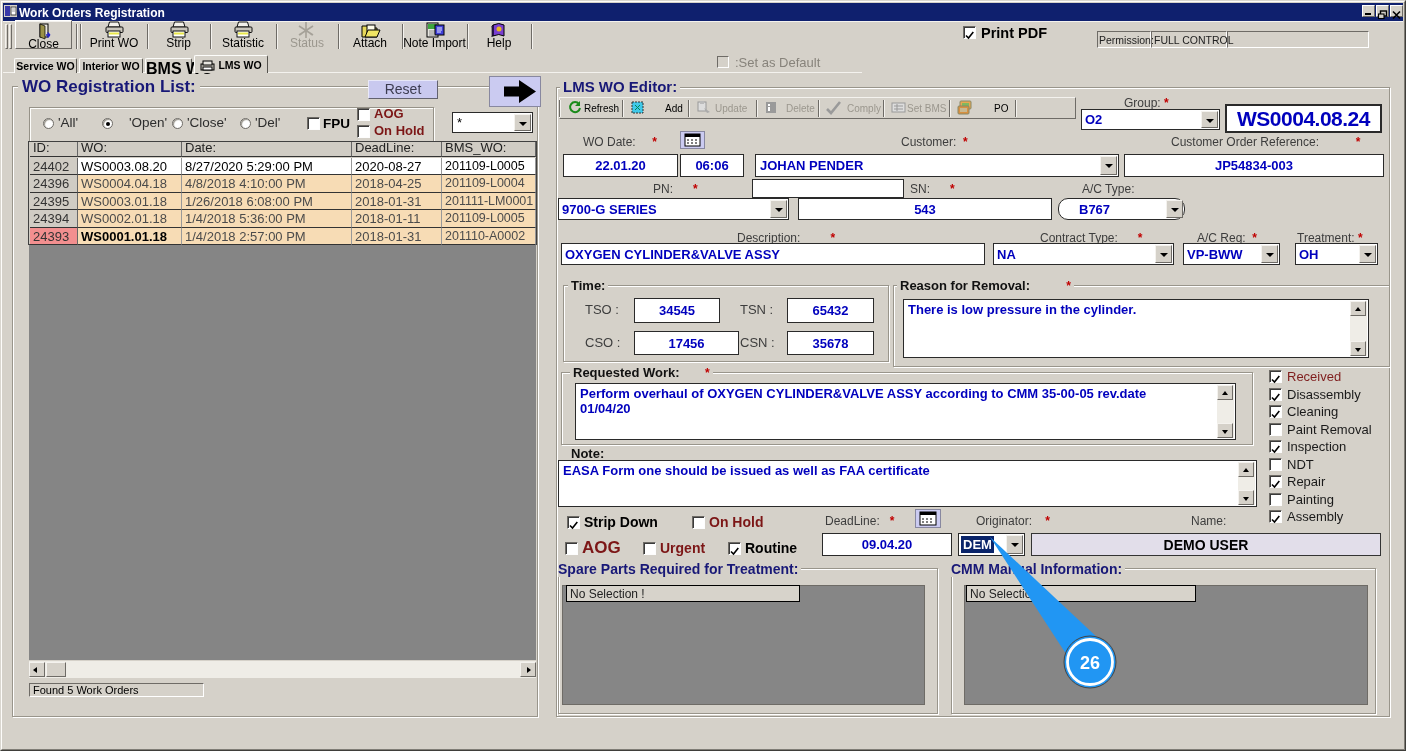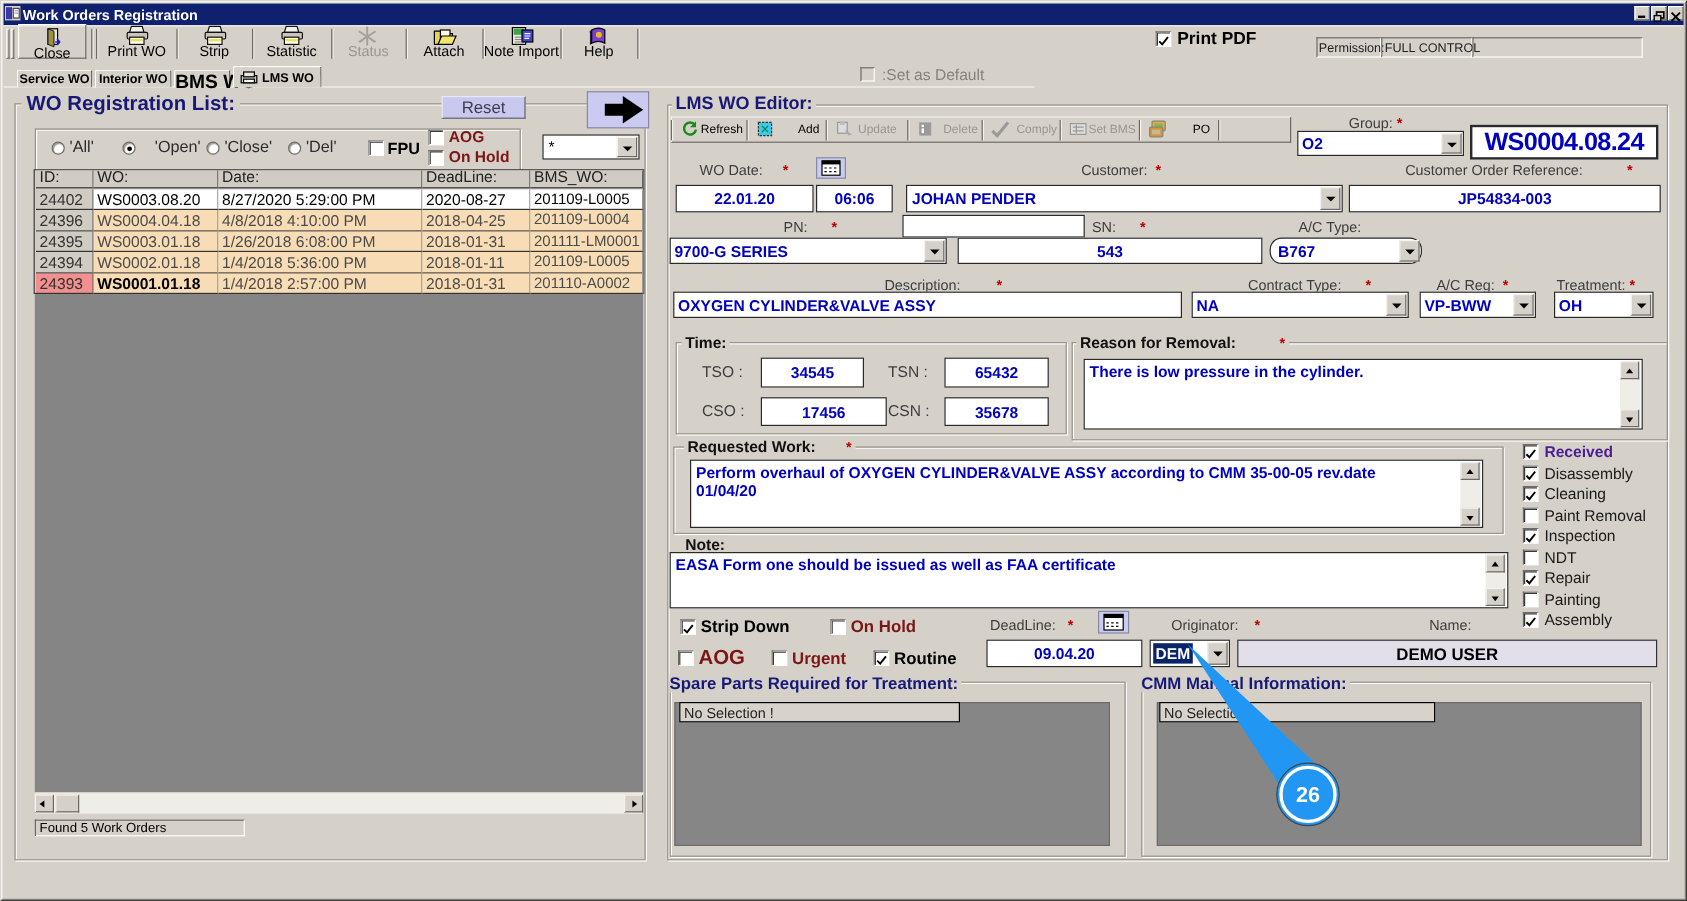--- a/index.html
+++ b/index.html
@@ -312,21 +312,21 @@
 <div class="abs tb" style="left:755px;top:154px;width:364px;height:23px;padding-left:4px;">JOHAN PENDER<div class="dd"></div></div>
 <div class="abs lbl" style="left:1171px;top:135px;">Customer Order Reference: &nbsp;&nbsp;&nbsp;&nbsp;&nbsp;&nbsp;&nbsp;&nbsp;&nbsp;&nbsp;<span class="ast">*</span></div>
 <div class="abs tb ctr" style="left:1124px;top:154px;width:260px;height:23px;">JP54834-003</div>
 
 <div class="abs lbl" style="left:653px;top:182px;">PN: &nbsp;&nbsp;&nbsp;&nbsp;&nbsp;<span class="ast">*</span></div>
 <div class="abs tb" style="left:752px;top:179px;width:152px;height:19px;"></div>
 <div class="abs lbl" style="left:910px;top:182px;">SN: &nbsp;&nbsp;&nbsp;&nbsp;&nbsp;<span class="ast">*</span></div>
 <div class="abs lbl" style="left:1082px;top:182px;">A/C Type:</div>
 <div class="abs tb" style="left:558px;top:198px;width:231px;height:22px;padding-left:3px;">9700-G SERIES<div class="dd"></div></div>
 <div class="abs tb ctr" style="left:798px;top:198px;width:254px;height:22px;">543</div>
-<div class="abs tb" style="left:1058px;top:198px;width:127px;height:22px;padding-left:6px;border-radius:10px;">B767<div class="dd"></div></div>
+<div class="abs tb" style="left:1058px;top:198px;width:127px;height:22px;padding-left:20px;border-radius:10px;">B767<div class="dd"></div></div>
 
 <div class="abs lbl" style="left:737px;top:231px;">Description: &nbsp;&nbsp;&nbsp;&nbsp;&nbsp;&nbsp;&nbsp;&nbsp;<span class="ast">*</span></div>
 <div class="abs lbl" style="left:1040px;top:231px;">Contract Type: &nbsp;&nbsp;&nbsp;&nbsp;&nbsp;<span class="ast">*</span></div>
 <div class="abs lbl" style="left:1197px;top:231px;">A/C Reg: &nbsp;<span class="ast">*</span></div>
 <div class="abs lbl" style="left:1297px;top:231px;">Treatment: <span class="ast">*</span></div>
 <div class="abs tb" style="left:561px;top:243px;width:424px;height:22px;padding-left:3px;">OXYGEN CYLINDER&amp;VALVE ASSY</div>
 <div class="abs tb" style="left:993px;top:243px;width:181px;height:22px;padding-left:3px;">NA<div class="dd"></div></div>
 <div class="abs tb" style="left:1183px;top:243px;width:97px;height:22px;padding-left:3px;">VP-BWW<div class="dd"></div></div>
 <div class="abs tb" style="left:1295px;top:243px;width:83px;height:22px;padding-left:3px;">OH<div class="dd"></div></div>
 
@@ -376,21 +376,21 @@
       <div class="sbtn" style="top:auto;bottom:0;">
         <div class="arr" style="left:4px;top:6px;border-top:4px solid #000;border-bottom:none;"></div>
       </div>
     </div>
 </div>
 
 <div id="ckcol">
     <div class="abs cbx" style="left:1269px;top:370px;"><svg width="11" height="11">
         <path d="M2 5.5 l2.5 2.5 l4.8 -6" fill="none" stroke="#000" stroke-width="1.6"></path>
       </svg></div>
-  <div class="abs" style="left:1287px;top:369px;font-size:13px;color:#4c1d95;font-weight:bold;">Received</div>
+  <div class="abs" style="left:1287px;top:369px;font-size:13px;color:#7f1d1d;">Received</div>
     <div class="abs cbx" style="left:1269px;top:387.5px;"><svg width="11" height="11">
         <path d="M2 5.5 l2.5 2.5 l4.8 -6" fill="none" stroke="#000" stroke-width="1.6"></path>
       </svg></div>
   <div class="abs" style="left:1287px;top:386.5px;font-size:13px;color:#1a1a1a;">Disassembly</div>
     <div class="abs cbx" style="left:1269px;top:405px;"><svg width="11" height="11">
         <path d="M2 5.5 l2.5 2.5 l4.8 -6" fill="none" stroke="#000" stroke-width="1.6"></path>
       </svg></div>
   <div class="abs" style="left:1287px;top:404px;font-size:13px;color:#1a1a1a;">Cleaning</div>
     <div class="abs cbx" style="left:1269px;top:422.5px;"></div>
   <div class="abs" style="left:1287px;top:421.5px;font-size:13px;color:#1a1a1a;">Paint Removal</div>

